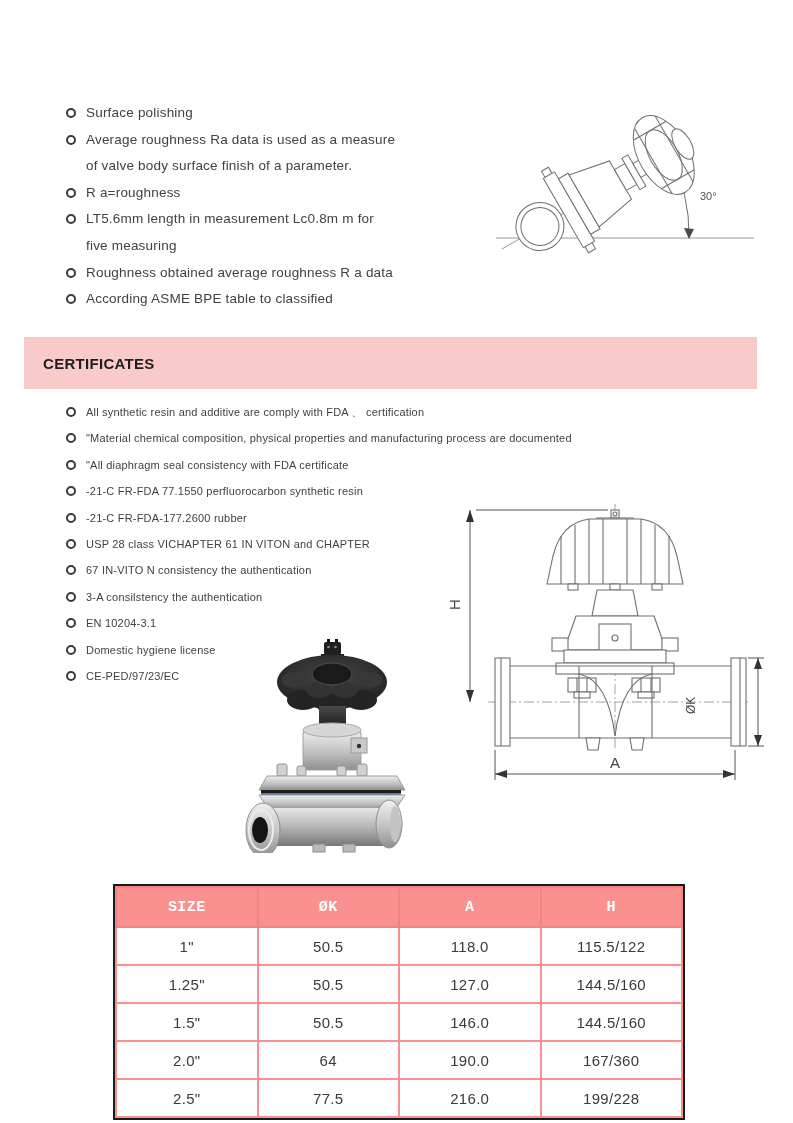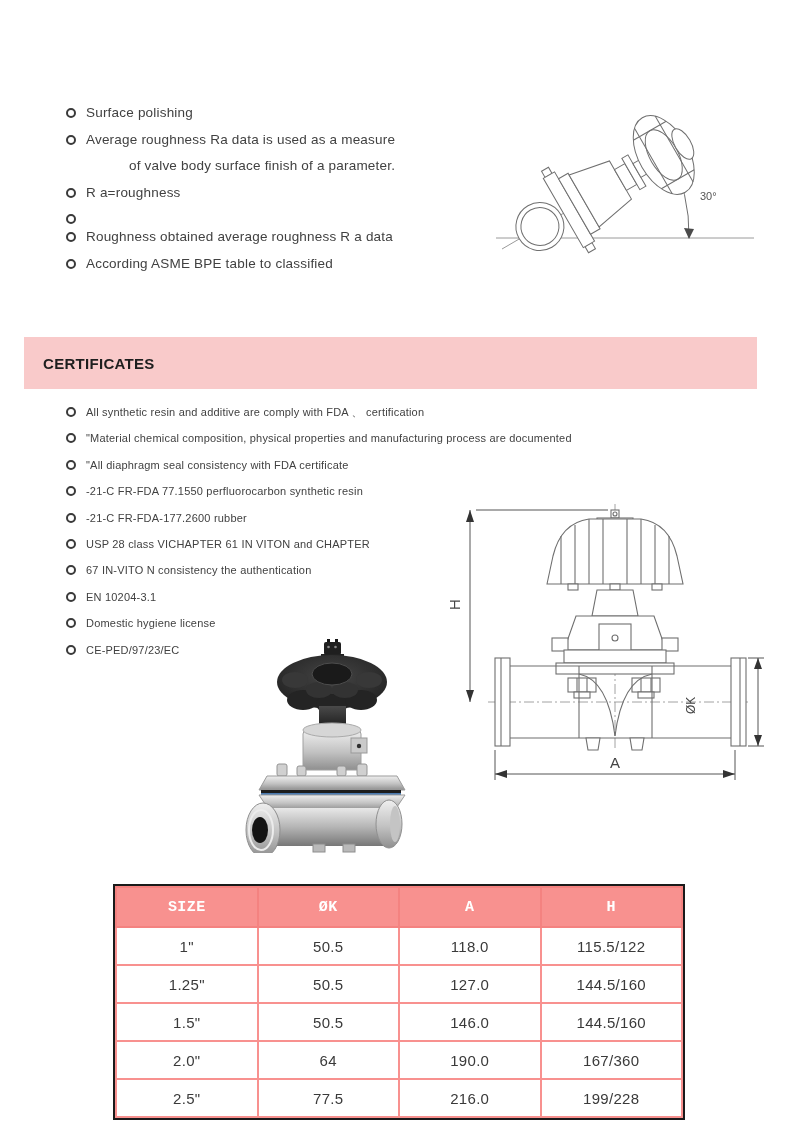--- a/index.html
+++ b/index.html
@@ -17,21 +17,21 @@
   .blist li{
     display:flex;align-items:flex-start;gap:10px;
     font-size:11px;line-height:26.4px;letter-spacing:.2px;color:#414141;
   }
   .blist .txt{white-space:pre-line;}
   .bullet{
     flex:0 0 auto;width:6px;height:6px;margin-top:8px;
     border:2px solid #3a3a3a;border-radius:50%;background:transparent;
   }
   #surface-list{left:66px;top:100px;width:430px;}
-  #surface-list li{font-size:13.5px;line-height:26.6px;text-align:right;}
+  #surface-list li{font-size:13.5px;line-height:26.6px;}
   #certificates-list{left:66px;top:399px;width:700px;}
 
   
   .band{
     position:absolute;left:24px;top:337px;width:733px;height:52px;
     background:#f9caca;display:flex;align-items:center;
   }
   .band .band-title{
     padding-left:19px;font-size:15px;font-weight:800;color:#1e1e1e;letter-spacing:.3px;
   }
@@ -75,20 +75,22 @@
         <span class="bullet"></span>
         <span class="txt">Average roughness Ra data is used as a measure
 of valve body surface finish of a parameter.</span>
       </li>
     <li>
         <span class="bullet"></span>
         <span class="txt">R a=roughness</span>
       </li>
     <li>
         <span class="bullet"></span>
+        <span class="txt">LT5.6mm length in measurement Lc0.8m m for
+five measuring</span>
       </li>
     <li>
         <span class="bullet"></span>
         <span class="txt">Roughness obtained average roughness R a data</span>
       </li>
     <li>
         <span class="bullet"></span>
         <span class="txt">According ASME BPE table to classified</span>
       </li>
   </ul>
@@ -152,20 +154,24 @@
         <span class="bullet"></span>
         <span class="txt">-21-C FR-FDA-177.2600 rubber</span>
       </li>
     <li>
         <span class="bullet"></span>
         <span class="txt">USP 28 class VICHAPTER 61 IN VITON and CHAPTER</span>
       </li>
     <li>
         <span class="bullet"></span>
         <span class="txt">67 IN-VITO N consistency the authentication</span>
+      </li>
+    <li>
+        <span class="bullet"></span>
+        <span class="txt">3-A consilstency the authentication</span>
       </li>
     <li>
         <span class="bullet"></span>
         <span class="txt">EN 10204-3.1</span>
       </li>
     <li>
         <span class="bullet"></span>
         <span class="txt">Domestic hygiene license</span>
       </li>
     <li>

